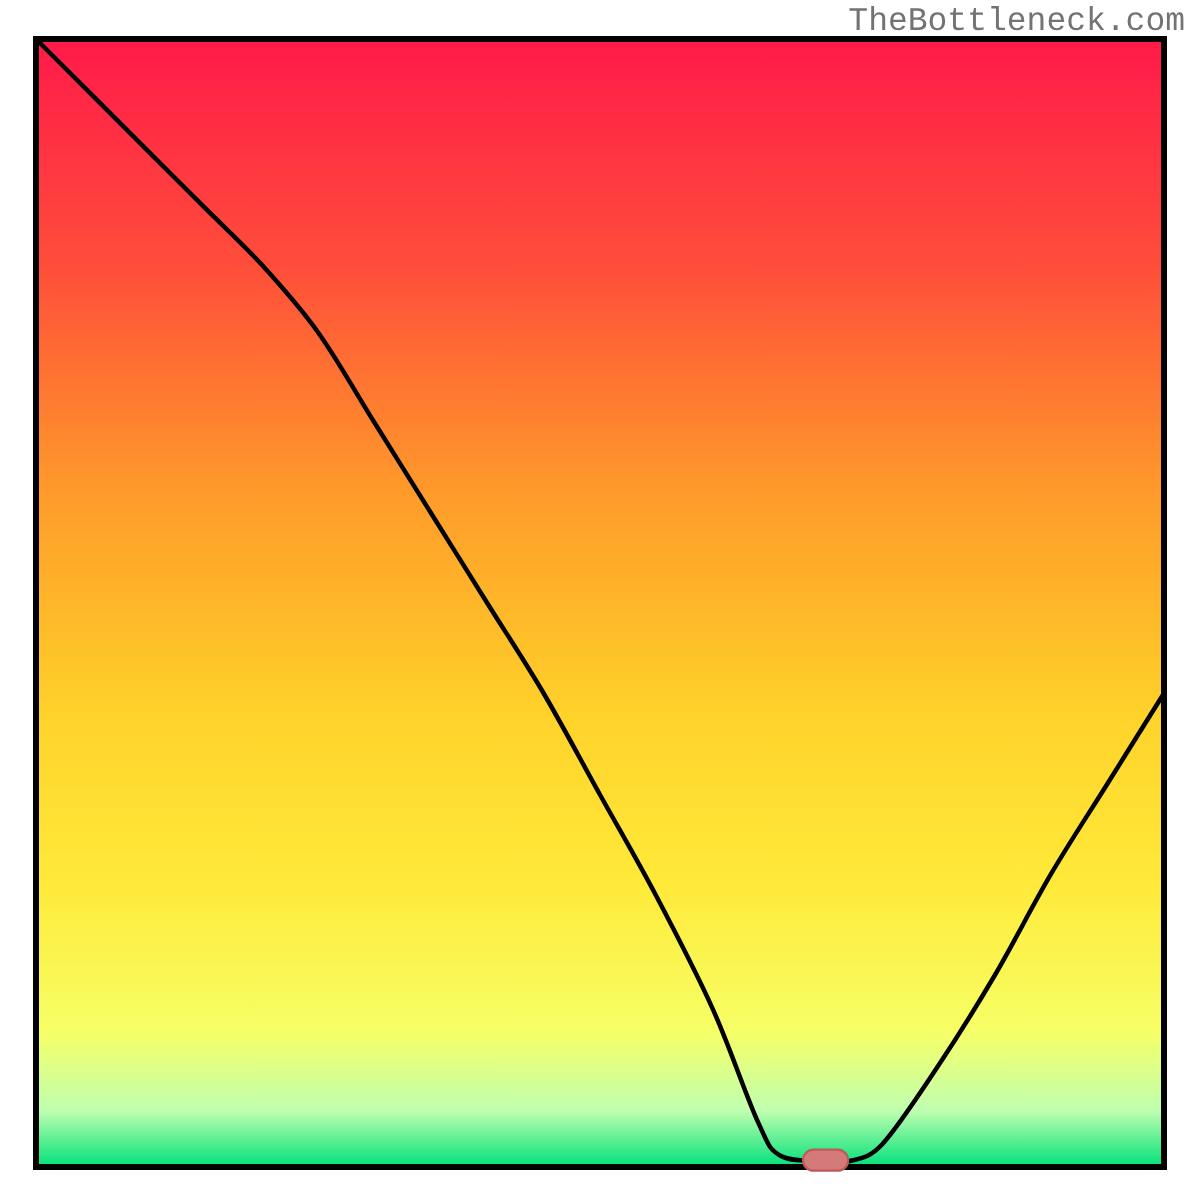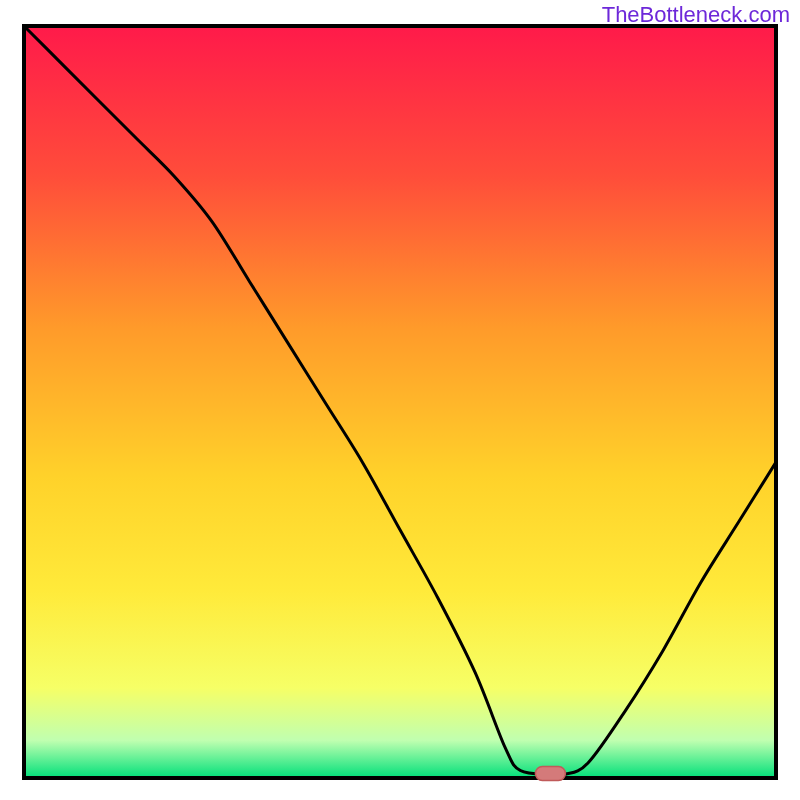--- a/index.html
+++ b/index.html
@@ -12,24 +12,25 @@
   }
   .container {
     position: relative;
     width: 800px;
     height: 800px;
   }
   .watermark {
     position: absolute;
     top: 2px;
     right: 10px;
-    color: #6d28d9;
+    color: #737373;
     font-size: 22px;
     font-weight: 500;
     z-index: 5;
+    font-family: Liberation Mono, monospace;
   }
   svg.chart {
     position: absolute;
     top: 0;
     left: 0;
   }
 </style>
 </head>
 <body>
 

